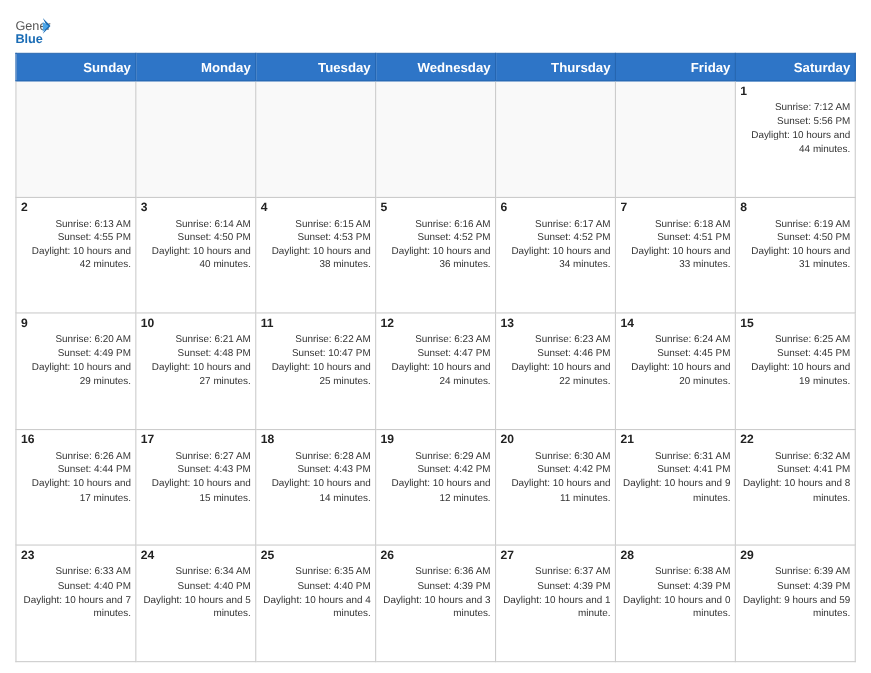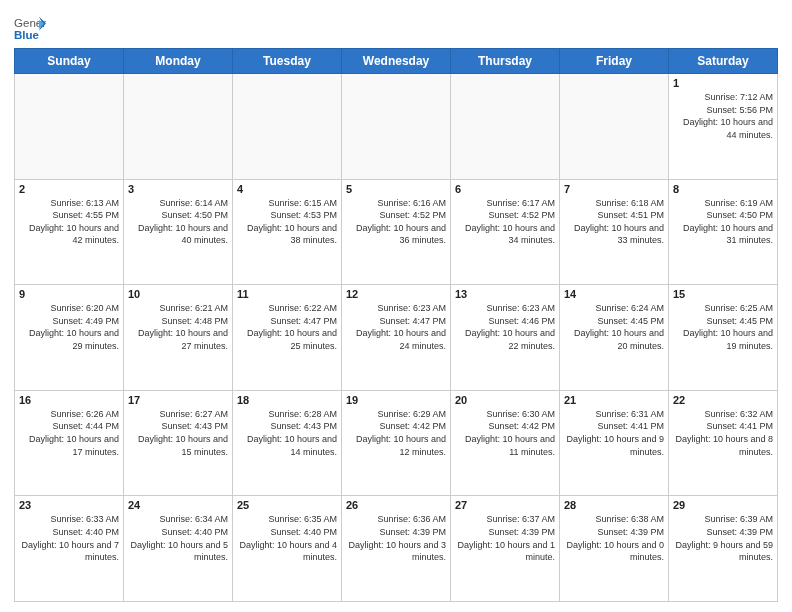--- a/index.html
+++ b/index.html
@@ -53,21 +53,21 @@
       border-collapse: collapse;
       width: 100%;
       table-layout: fixed;
     }
     .calendar th {
       background: #2e75c7;
       color: #fff;
       font-size: 12px;
       font-weight: bold;
       padding: 5px 4px;
-      text-align: center;
+      text-align: right;
       border: 1px solid #2565b0;
       margin-top: 48px;
     }
     .calendar td {
       border: 1px solid #ccc;
       vertical-align: top;
       padding: 3px 4px;
       font-size: 9.5px;
       color: #333;
       width: calc(100% / 7);
@@ -187,21 +187,21 @@
           </td>
           <td>
             <span class="day-num">10</span>
             <div class="day-info">Sunrise: 6:21 AM
 Sunset: 4:48 PM
 Daylight: 10 hours and 27 minutes.</div>
           </td>
           <td>
             <span class="day-num">11</span>
             <div class="day-info">Sunrise: 6:22 AM
-Sunset: 4:47 PM
+Sunset: 10:47 PM
 Daylight: 10 hours and 25 minutes.</div>
           </td>
           <td>
             <span class="day-num">12</span>
             <div class="day-info">Sunrise: 6:23 AM
 Sunset: 4:47 PM
 Daylight: 10 hours and 24 minutes.</div>
           </td>
           <td>
             <span class="day-num">13</span>

